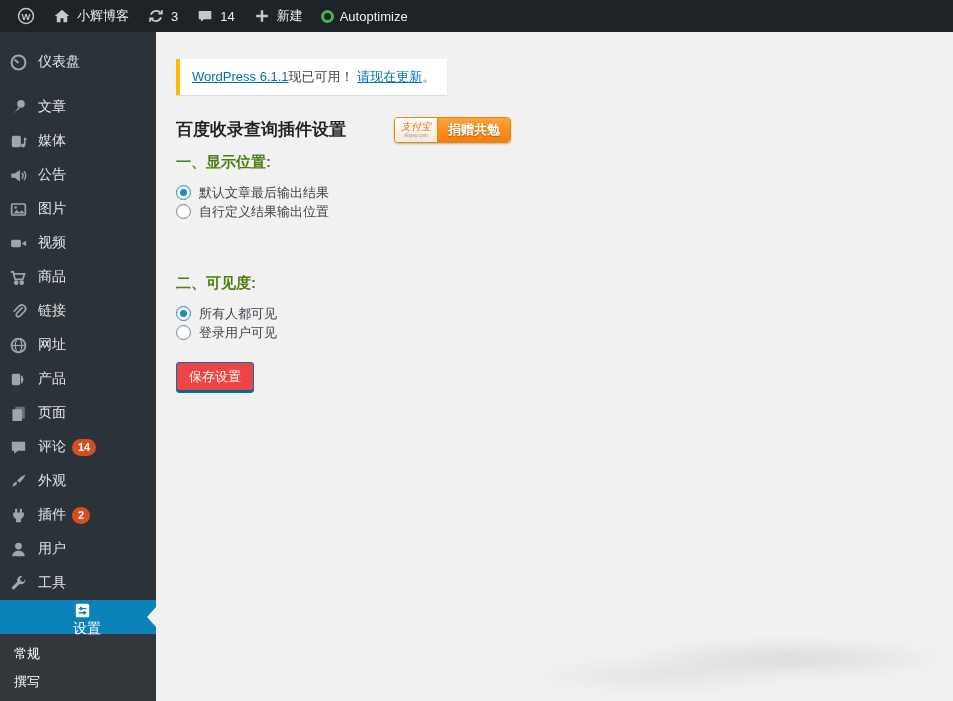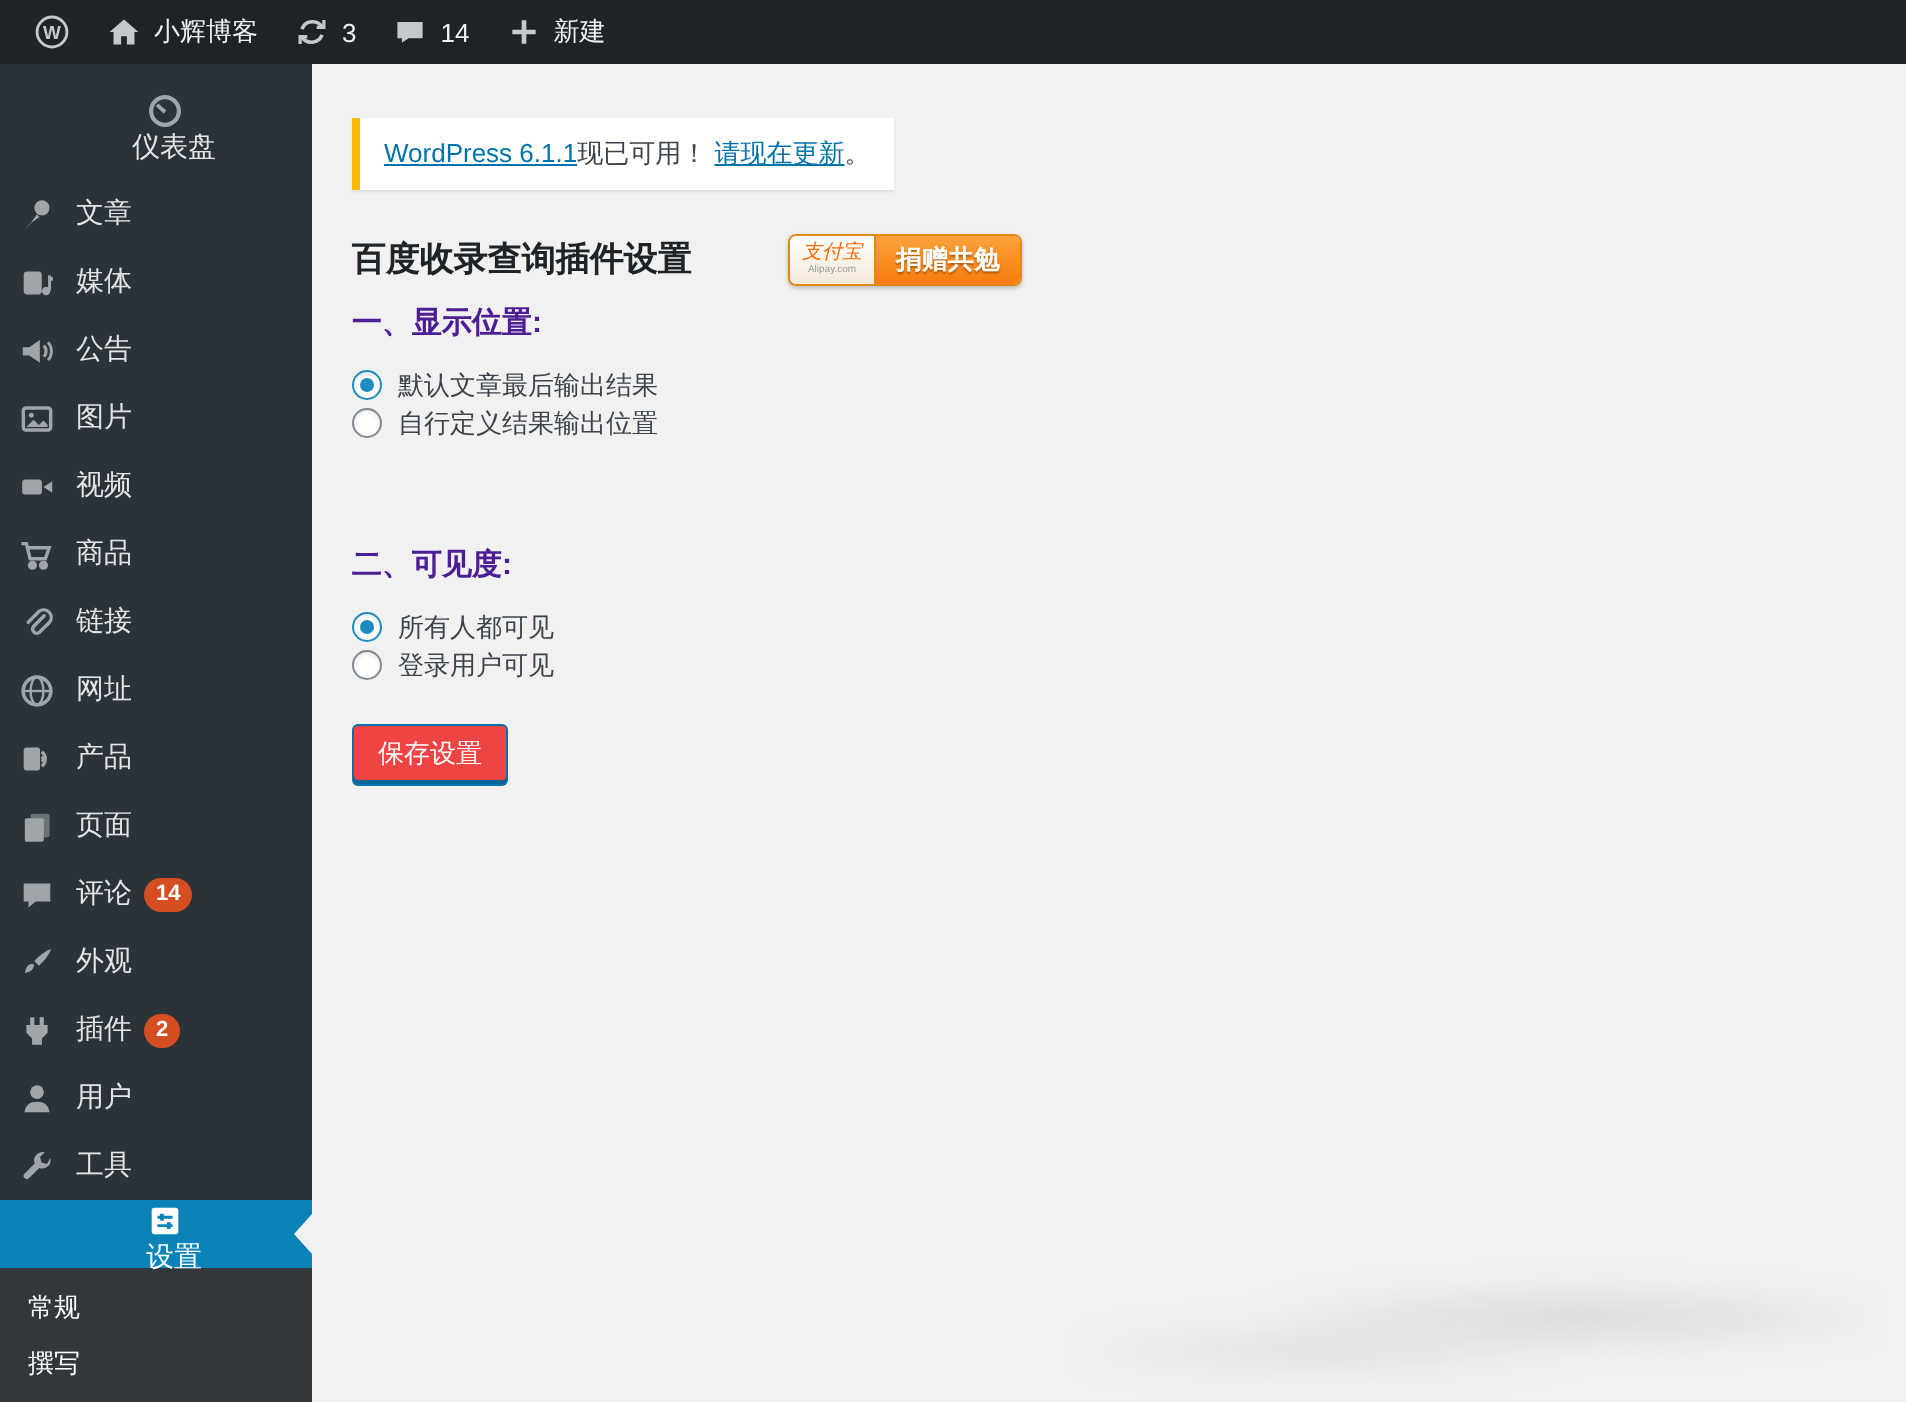--- a/index.html
+++ b/index.html
@@ -18,21 +18,21 @@
 
   
   .sidebar { position:absolute; top:32px; left:0; width:156px; height:669px;
     background:#2c3338; color:#e2e4e7; }
   .mi { display:flex; align-items:center; height:34px; padding-left:8px;
     font-size:14px; cursor:pointer; position:relative; }
   .mi .ic { width:20px; height:20px; display:flex; align-items:center; justify-content:center;
     color:#a0a5aa; flex:0 0 20px; }
   .mi .ic svg { width:19px; height:19px; }
   .mi .lbl { margin-left:10px; white-space:nowrap; }
-  .mi.first { margin-top:13px;flex-direction:column; }
+  .mi.first { margin-top:13px; }
   .mi.sep1 { margin-top:11px; }
   .mi.sep2 { }
   .mi.current { background:#0c83b8; color:#fff;flex-direction:column; }
   .mi.current .ic { color:#fff; }
   .mi.current::after { content:''; position:absolute; right:0; top:50%;
     transform:translateY(-50%); width:0; height:0;
     border-top:10px solid transparent; border-bottom:10px solid transparent;
     border-right:9px solid #f1f1f1; }
   .badge { background:#d54e21; color:#fff; border-radius:10px; font-size:11px; font-weight:700;
     padding:0 6px; margin-left:6px; height:17px; line-height:17px; display:inline-block; }
@@ -52,21 +52,21 @@
   .donate { display:flex; margin-left:48px; height:26px; border:1px solid #e08b10;
     border-radius:4px; overflow:hidden; cursor:pointer; text-decoration:none;
     box-shadow:0 1px 2px rgba(0,0,0,.25); }
   .d-left { background:linear-gradient(#fff,#f3e9d7); width:42px; display:flex;
     flex-direction:column; align-items:center; justify-content:center; line-height:1; }
   .d-brand { color:#ff6a00; font-size:10px; font-weight:400; font-style:italic; }
   .d-sub { color:#9a9a9a; font-size:5px; margin-top:1px; }
   .d-right { background:linear-gradient(#fca23c,#f77c0c); color:#fff; font-size:13px;
     font-weight:700; display:flex; align-items:center; padding:0 10px;
     text-shadow:0 1px 1px rgba(120,60,0,.6); border-left:1px solid #e08b10; }
-  .sec-h { margin-top:10px; font-size:15px; font-weight:700; color:#4c1d95; line-height:18px; }
+  .sec-h { margin-top:10px; font-size:15px; font-weight:700; color:#4d7c0f; line-height:18px; }
   .sec-h.second { margin-top:53px; }
   .radio-group { margin-top:12px; }
   .radio-row { display:flex; align-items:center; height:19px; cursor:pointer; }
   .radio { width:15px; height:15px; border-radius:50%; background:#fff;
     border:1px solid #7e8993; margin-right:8px; position:relative; flex:0 0 15px;
     box-shadow:inset 0 1px 2px rgba(0,0,0,.1); }
   .radio.checked { border-color:#1e8cbe; }
   .radio.checked::after { content:''; position:absolute; left:3px; top:3px;
     width:7px; height:7px; border-radius:50%; background:#1e8cbe; }
   .radio-row .rlbl { font-size:13px; color:#3c434a; }
@@ -121,20 +121,24 @@
       <span>14</span>
     </div>
     <div class="ab-item">
       <span class="ic">
         <svg viewBox="0 0 20 20">
             <path d="M8.7 3.5h2.6v5.2h5.2v2.6h-5.2v5.2H8.7v-5.2H3.5V8.7h5.2z" fill="currentColor"></path>
           </svg>
       </span>
       <span>新建</span>
     </div>
+    <div class="ab-item">
+      <span class="ao-ring"></span>
+      <span>Autoptimize</span>
+    </div>
   </header>
 
   <nav class="sidebar">
 
     <div class="mi first">
       <span class="ic">
         <svg viewBox="0 0 20 20">
             <circle cx="10" cy="10" r="7.3" fill="none" stroke="currentColor" stroke-width="2.2"></circle>
             <path d="M10 10.5L5.8 6.8" stroke="currentColor" stroke-width="2"></path>
           </svg>

